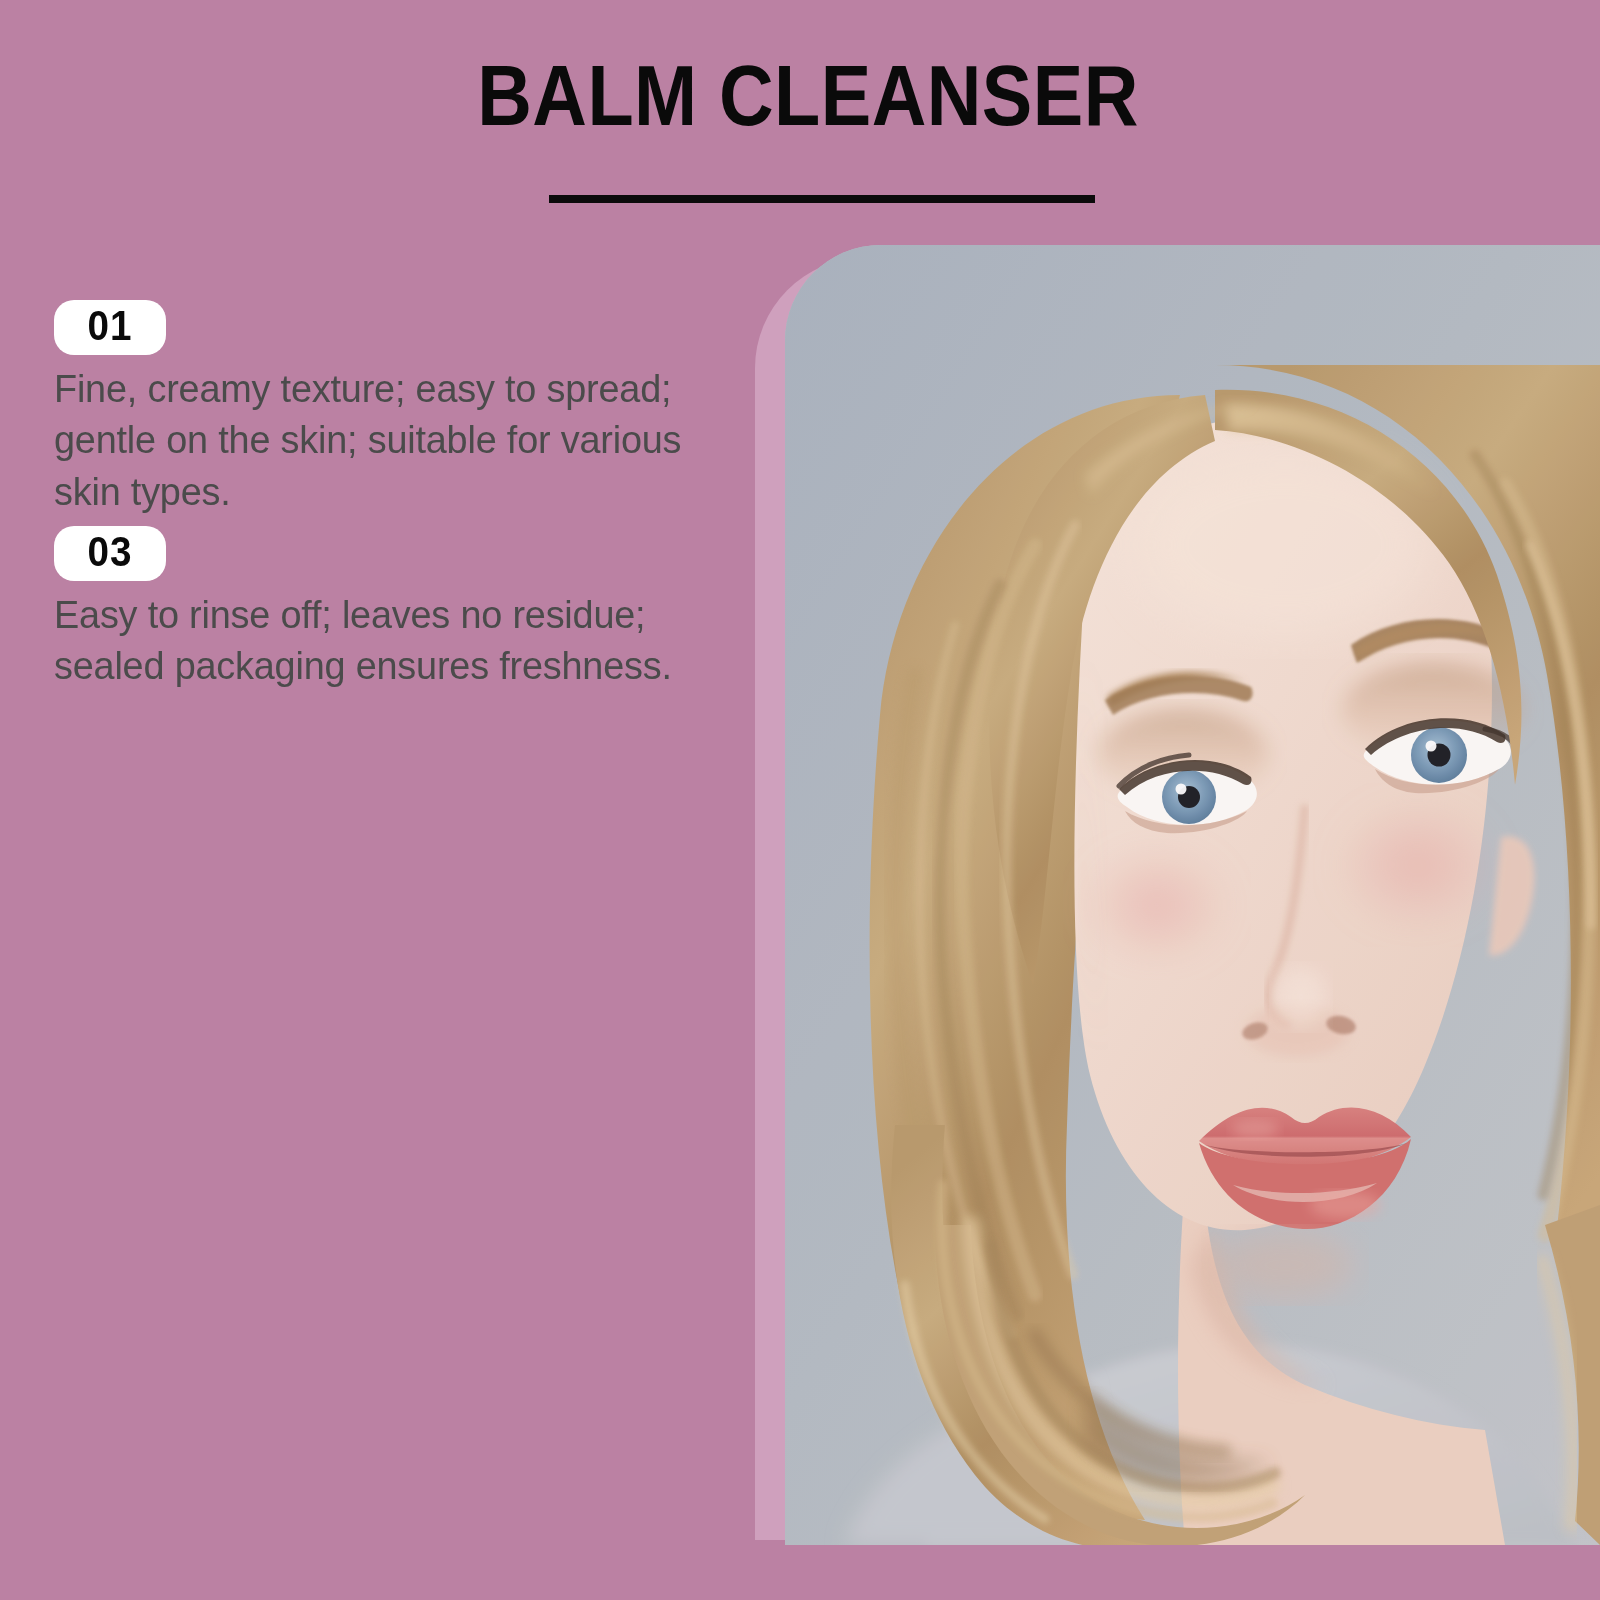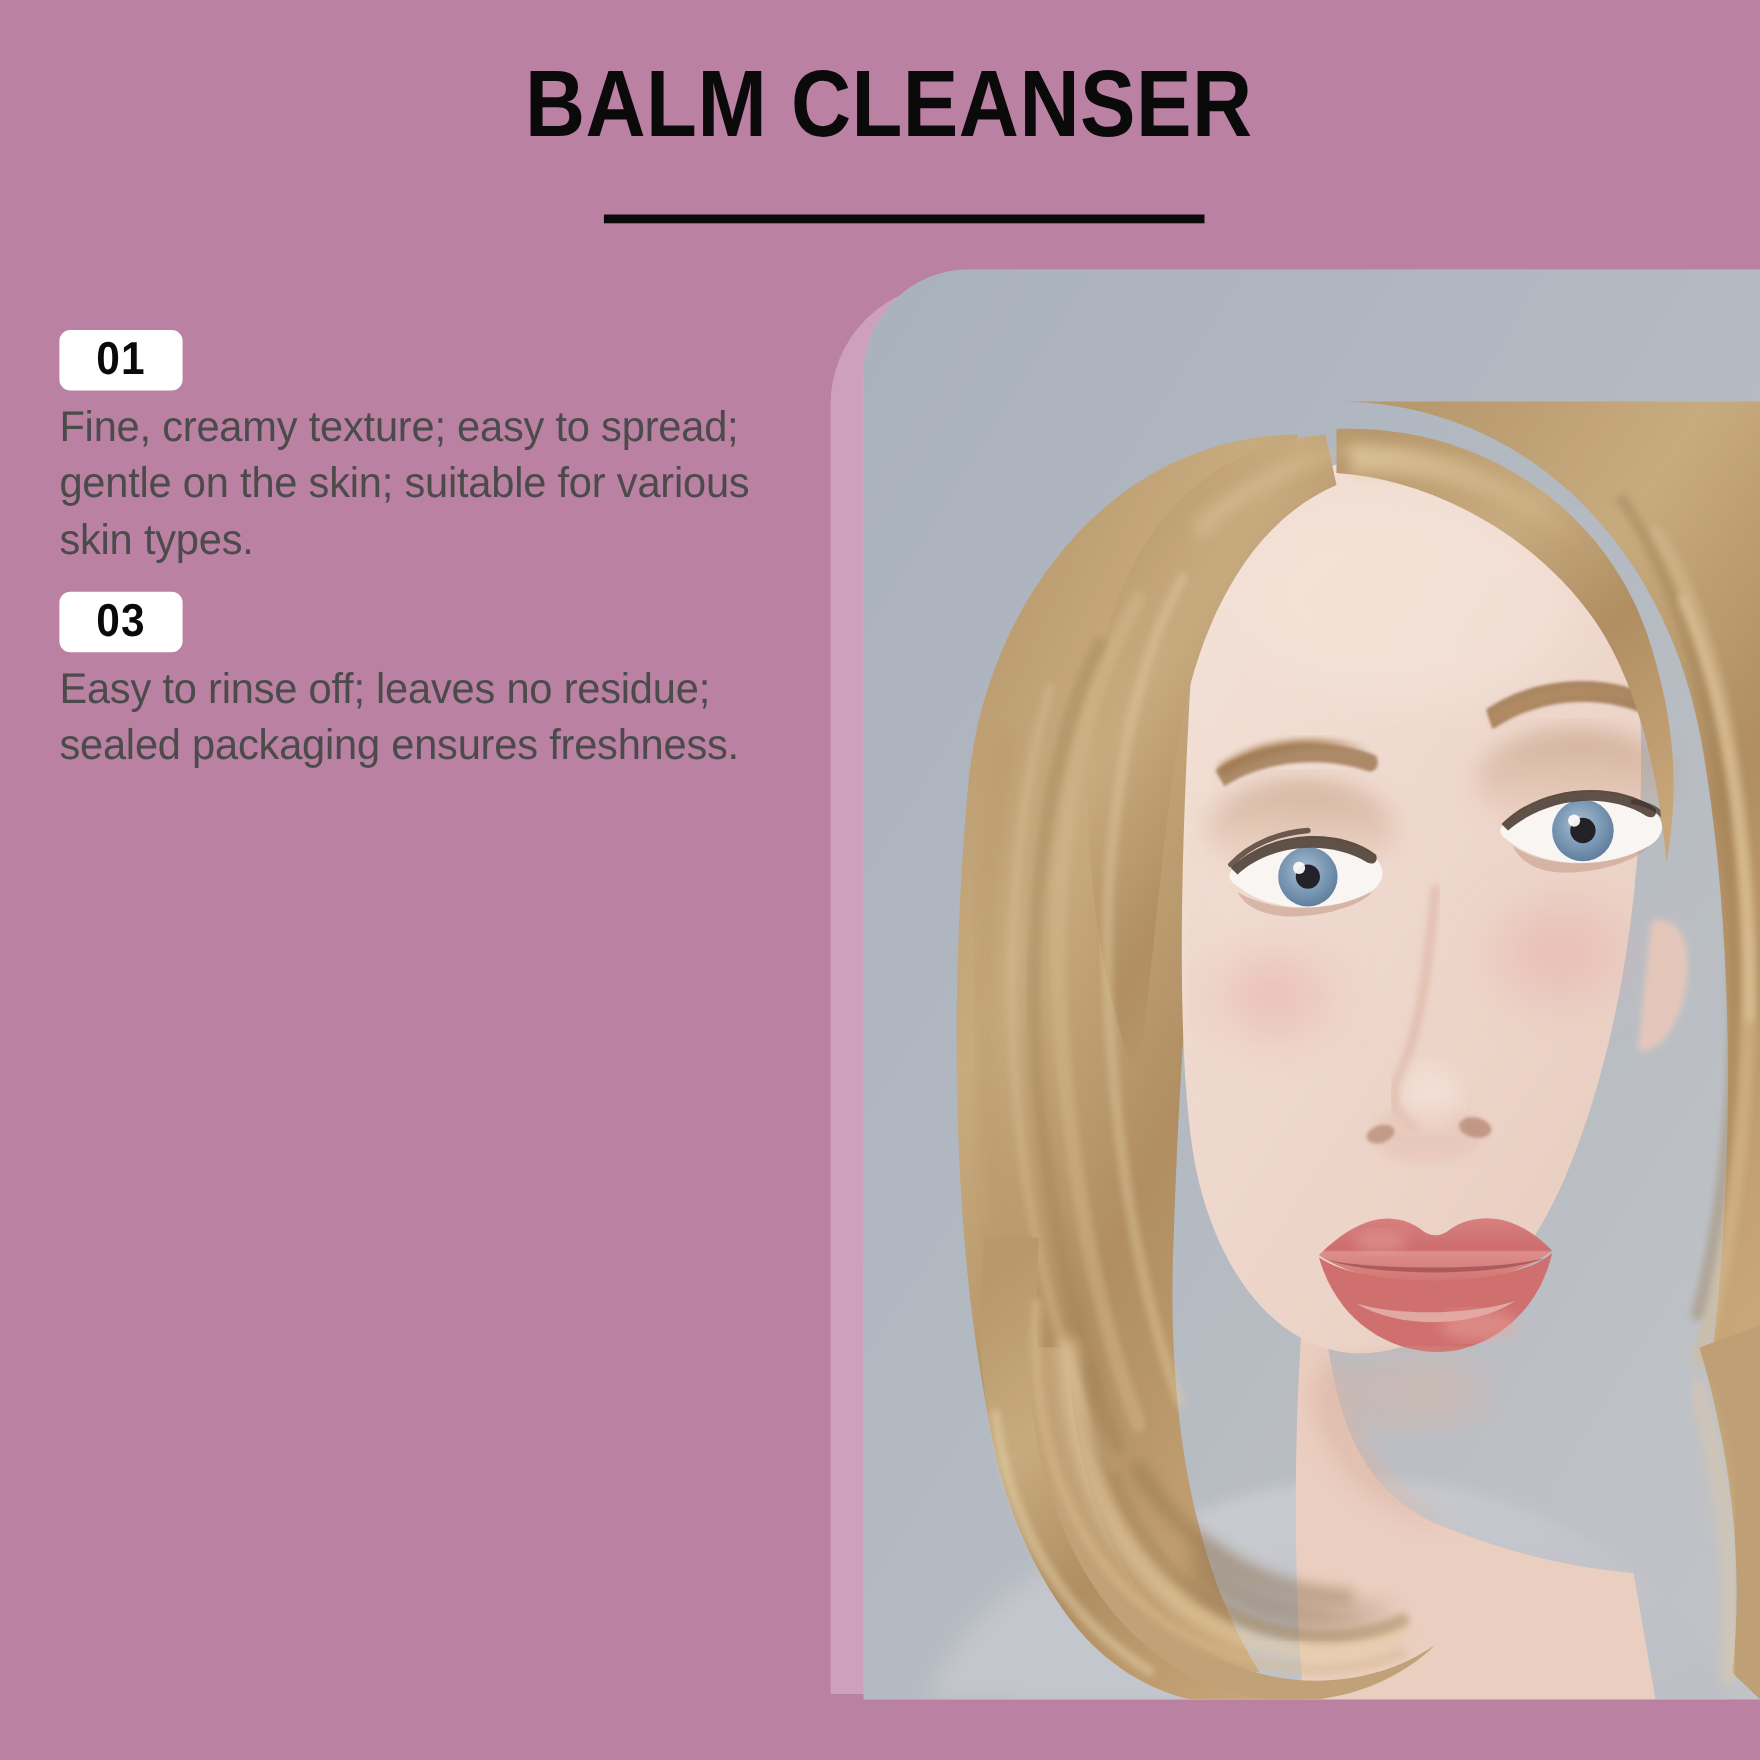--- a/index.html
+++ b/index.html
@@ -49,27 +49,27 @@
   
   .features {
     position:absolute;
     top:300px;
     left:54px;
     width:700px;
   }
   .feature { position:relative; }
   .feature.f1 { margin-top:0; }
   .feature.f2 { margin-top:26px; }
-  .feature.f3 { margin-top:20px; }
+  .feature.f3 { margin-top:8px; }
   .feature.f4 { margin-top:34px; }
 
   .badge {
     display:inline-block;
     background:#ffffff;
-    border-radius:10px;
+    border-radius:20px;
     padding:4px 20px 6px 20px;
     min-width:112px;
     text-align:center;
   }
   .badge-num {
     display:block;
     font-size:42px;
     font-weight:700;
     line-height:1.06;
     color:#0a0a0a;

